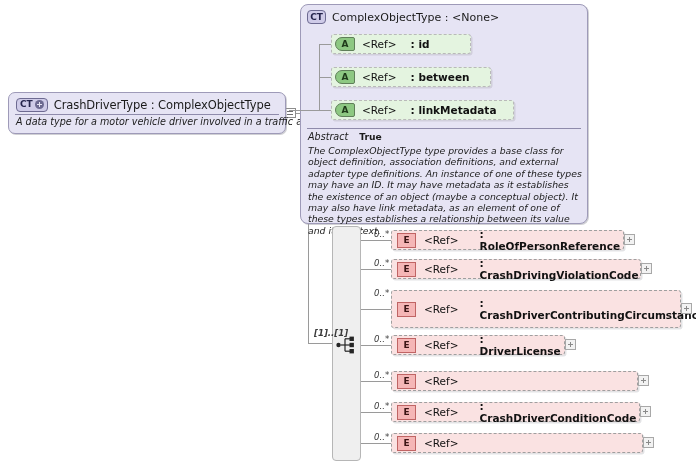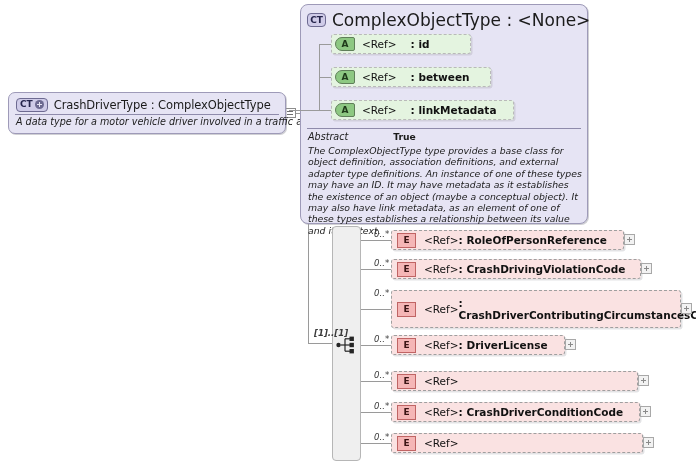--- a/index.html
+++ b/index.html
@@ -135,21 +135,21 @@
   }
   .cot-head {
     position: absolute;
     left: 6px; top: 5px;
     display: flex;
     align-items: center;
     gap: 6px;
     white-space: nowrap;
   }
   .cot-head-text {
-    font-size: 17px;
+    font-size: 11px;
     color: #1b1b1b;
   }
   .badge-ct-plain {
     box-sizing: border-box;
     display: inline-flex;
     align-items: center;
     justify-content: center;
     width: 19px; height: 14px;
     border: 1px solid #6d6a91;
     border-radius: 4px;
@@ -219,21 +219,20 @@
   }
   .abstract-label {
     font-size: 9.6px;
     font-style: italic;
     color: #1b1b1b;
   }
   .abstract-value {
     font-size: 9.2px;
     font-weight: bold;
     color: #1b1b1b;
-    margin-left: 34px;
   }
   .cot-desc {
     position: absolute;
     left: 7px; top: 140px;
     width: 274px;
     font-size: 9.3px;
     font-style: italic;
     color: #1b1b1b;
     line-height: 11.4px;
   }
@@ -293,21 +292,21 @@
     font-size: 10.5px;
     color: #111;
     margin-left: 8px;
     white-space: nowrap;
     flex: 0 0 auto;
   }
   .el-name {
     font-size: 10.5px;
     font-weight: bold;
     color: #111;
-    margin-left: 0;
+    margin-left: 21px;
     line-height: 12.5px;
   }
   .el-name.wrap { white-space: normal; width: 200px; }
 
   .mult {
     position: absolute;
     font-size: 8.6px;
     font-style: italic;
     color: #3a3a3a;
     white-space: nowrap;

